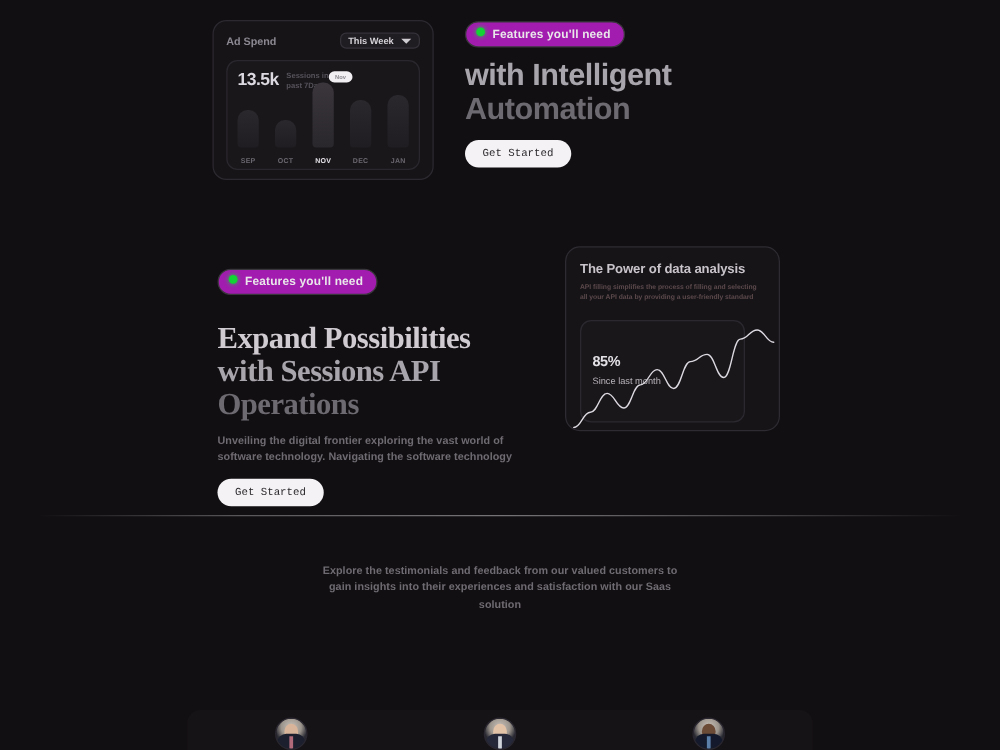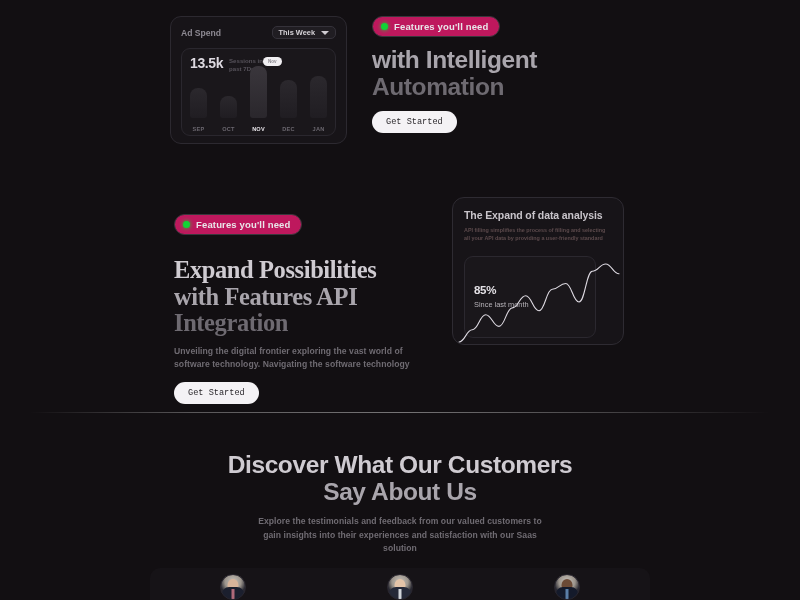--- a/index.html
+++ b/index.html
@@ -6,24 +6,24 @@
   html, body {
     width:800px; height:600px;
     background:#120f12;
     font-family:"Liberation Sans", sans-serif;
     overflow:hidden;
   }
   .page { position:relative; width:800px; height:600px; background:#120f12; }
 
   
   .badge {
-    display:inline-flex; align-items:center; gap:6px;
+    display:inline-flex; align-items:flex-start; gap:6px;
     border:1px solid #3a373c; border-radius:999px;
     padding:4px 11px 4px 8px;
-    background:#be185d;
+    background:#a21caf;
   }
   .badge .dot { width:7px; height:7px; border-radius:50%; background:#12d435; box-shadow:0 0 4px #12d435; flex:0 0 auto; }
   .badge .btxt { font-size:9.5px; font-weight:bold; color:#e9e7ea; letter-spacing:.15px; white-space:nowrap; }
 
   
   .h-big { font-size:24.5px; font-weight:bold; line-height:1.09; letter-spacing:-.4px; }
   .h-l1 { color:#cfcbd1; display:block; }
   .h-l2 { color:#a9a5ac; display:block; }
   .h-l3 { color:#6e6a71; display:block; }
   .para { font-size:8.6px; line-height:1.55; color:#6f6b72; font-weight:bold; letter-spacing:.05px; }
@@ -189,49 +189,45 @@
     <button class="cta">Get Started</button>
   </div>
 
   <div class="sec2">
     <div class="badge">
       <span class="dot"></span>
       <span class="btxt">Features you'll need</span>
     </div>
     <div class="h-big">
       <span class="h-l1">Expand Possibilities</span>
-      <span class="h-l2">with Features API</span>
-      <span class="h-l3">Integration</span>
+      <span class="h-l2">with Sessions API</span>
+      <span class="h-l3">Operations</span>
     </div>
     <p class="para">Unveiling the digital frontier exploring the vast world of software technology. Navigating the software technology</p>
     <button class="cta">Get Started</button>
   </div>
 
   <div class="dacard">
-    <div class="datitle">The Expand of data analysis</div>
+    <div class="datitle">The Power of data analysis</div>
     <div class="dasub">API filling simplifies the process of filling and selecting all your API data by providing a user-friendly standard</div>
 
     <div class="dainner">
       <div class="pct">85%</div>
       <div class="pctsub">Since last month</div>
     </div>
 
     <svg class="wave" viewBox="0 0 172 100" preserveAspectRatio="none">
       <path id="wavepath" fill="none" stroke="#ddd9e1" stroke-width="1.1" stroke-linejoin="round" stroke-linecap="round" d="M6.0,96.0 C12.0,96.0 13.3,83.8 19.3,83.8 C25.3,83.8 26.7,68.7 32.7,68.7 C38.7,68.7 40.0,80.4 46.0,80.4 C52.0,80.4 53.3,61.9 59.3,61.9 C65.3,61.9 66.7,49.7 72.7,49.7 C78.7,49.7 80.0,64.8 86.0,64.8 C92.0,64.8 93.3,43.3 99.3,43.3 C105.3,43.3 106.7,37.5 112.7,37.5 C118.7,37.5 120.0,56.0 126.0,56.0 C132.0,56.0 133.3,25.3 139.3,25.3 C145.3,25.3 146.7,18.0 152.7,18.0 C158.7,18.0 160.0,27.8 166.0,27.8"></path>
     </svg>
 
   </div>
 
   <div class="divider"></div>
 
   <div class="testi">
-    <div class="h-big">
-      <span class="h-l1">Discover What Our Customers</span>
-      <span class="h-l2">Say About Us</span>
-    </div>
     <p class="para" style="width:300px;margin-left:auto;margin-right:auto;">Explore the testimonials and feedback from our valued customers to gain insights into their experiences and satisfaction with our Saas solution</p>
   </div>
 
   <div class="tcards" id="tcards">
       <div class="tcard">
         <div class="avatar">
           <div class="face" style="background: rgb(216, 180, 154);"></div>
           <div class="suit" style="background: rgb(27, 31, 46);"></div>
           <div class="tie" style="background: rgb(176, 106, 122);"></div>
         </div>

